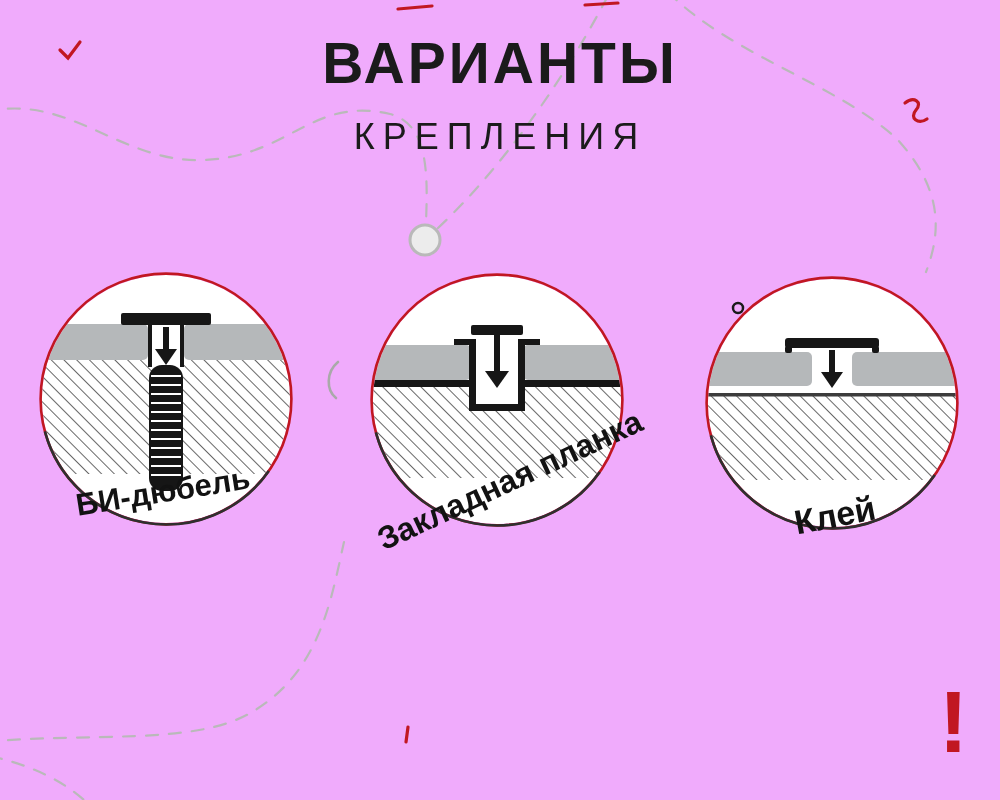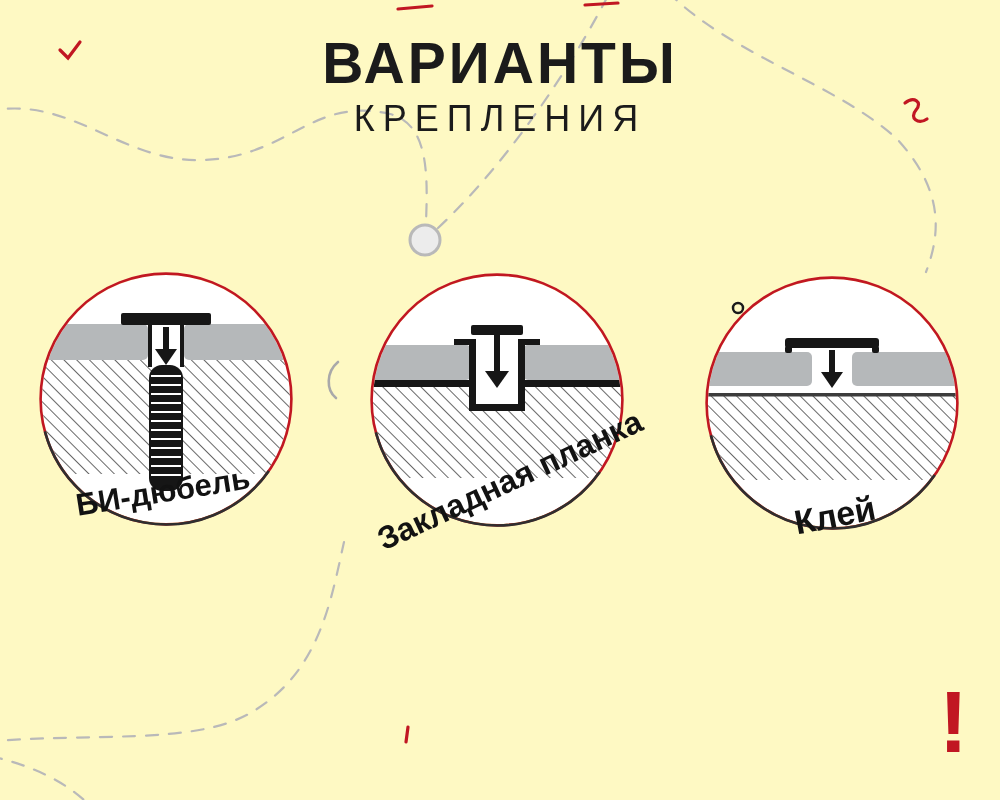--- a/index.html
+++ b/index.html
@@ -3,26 +3,26 @@
 <meta charset="utf-8">
 <style>
   * { box-sizing: border-box; margin: 0; padding: 0; }
   html, body { width: 1000px; height: 800px; }
   body {
     font-family: "Liberation Sans", sans-serif;
     background: #ececec;
     color: #141414;
     overflow: hidden;
   }
-  .stage { position: relative; width: 1000px; height: 800px; background: #fef9c3; overflow: hidden; text-decoration: underline; }
+  .stage { position: relative; width: 1000px; height: 800px; background: #f0abfc; overflow: hidden; text-decoration: underline; }
   .bg-deco { position: absolute; inset: 0; z-index: 0; }
 
   .header { position: absolute; top: 30px; left: 0; width: 100%; text-align: center; z-index: 2; }
   .title1 { font-size: 57px; font-weight: 800; letter-spacing: 3px; color: #1b1b1b; }
-  .title2 { font-size: 36px; font-weight: 500; letter-spacing: 8px; margin-top: 2px; color: #1b1b1b; }
+  .title2 { font-size: 36px; font-weight: 500; letter-spacing: 8px; margin-top: 20px; color: #1b1b1b; }
 
   .medallion { position: absolute; width: 262px; height: 262px; z-index: 1; }
   .m1 { left: 35px;  top: 268px; }
   .m2 { left: 366px; top: 269px; }
   .m3 { left: 701px; top: 272px; }
 
   .variant-label {
     position: absolute; z-index: 3; font-weight: 700; color: #121212;
     text-align: center; white-space: nowrap;
   }

